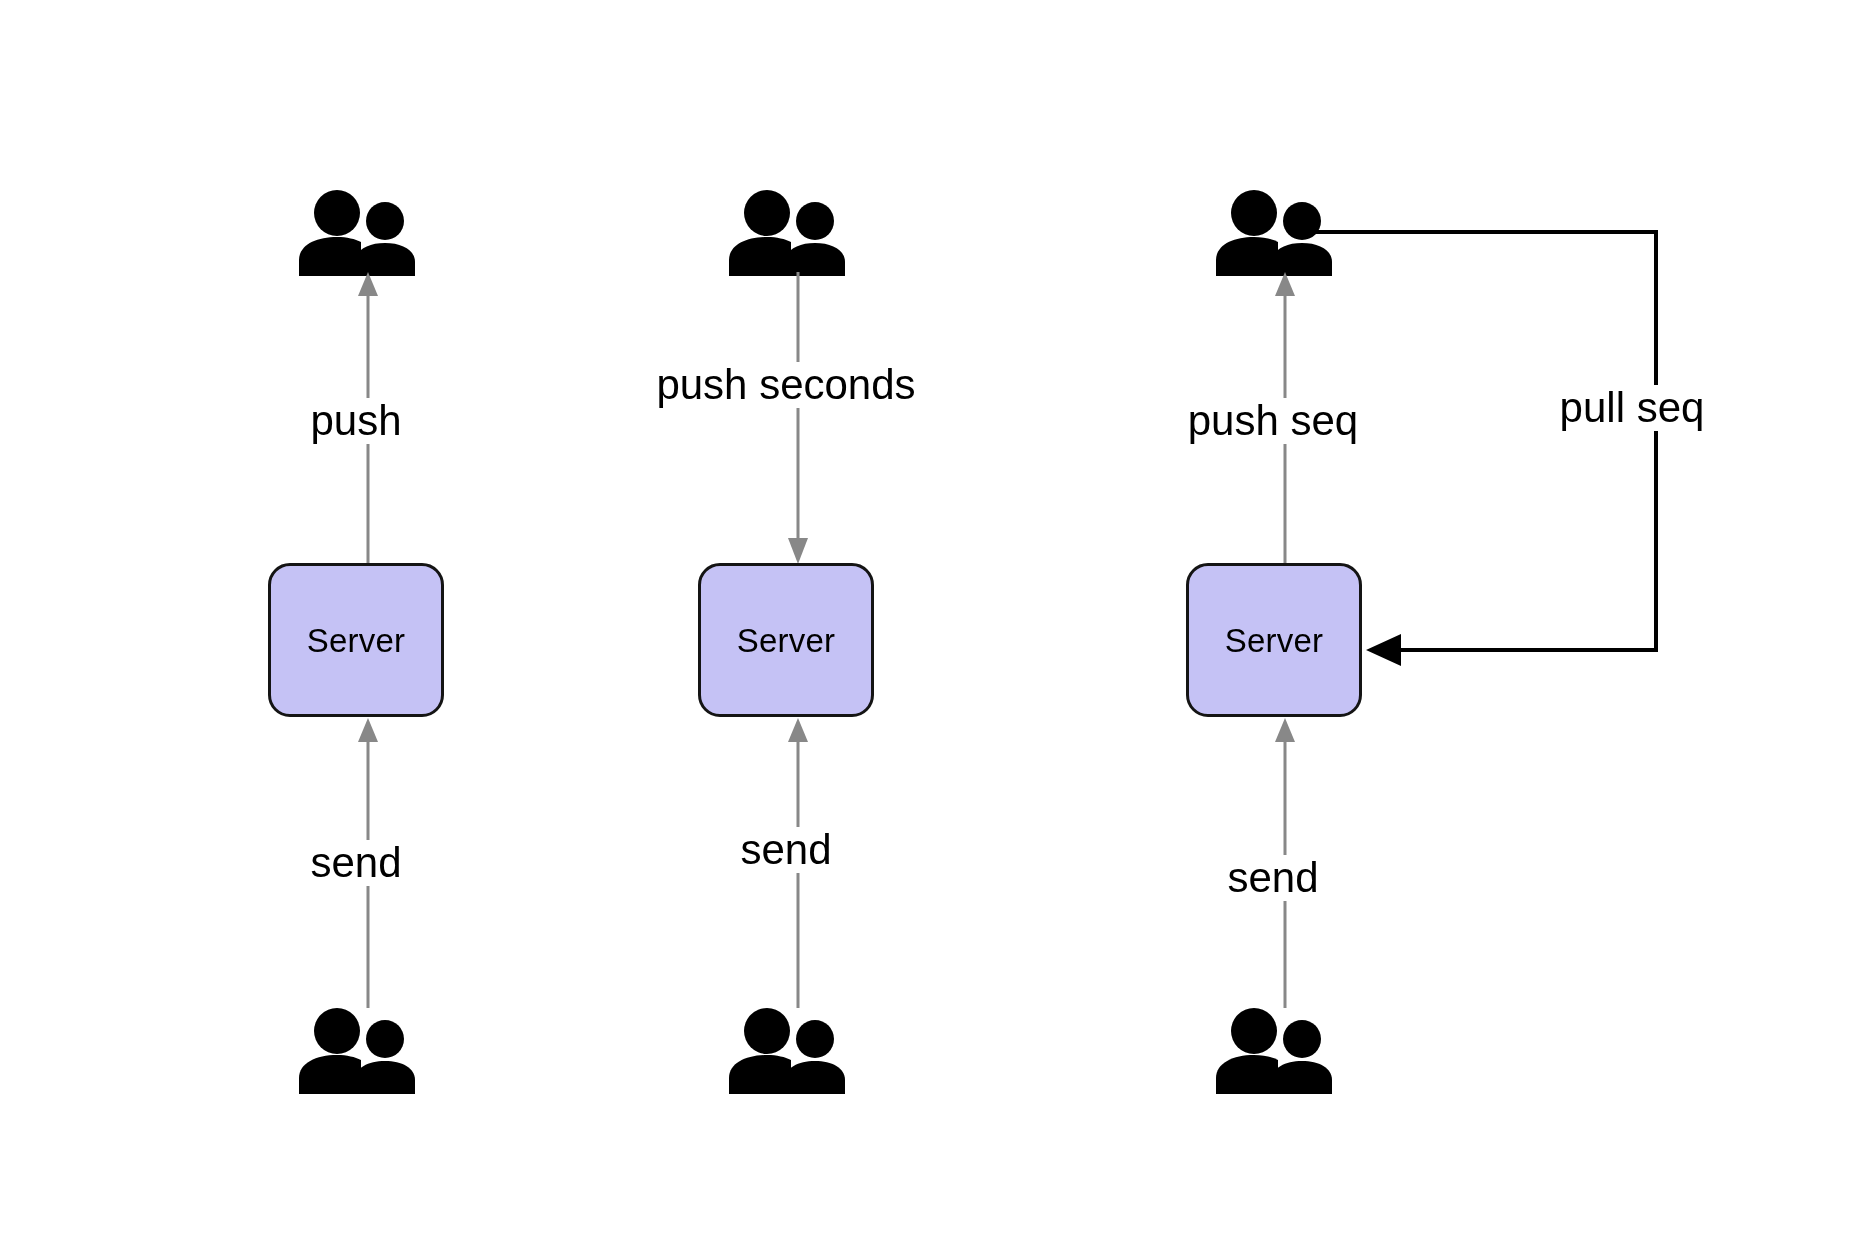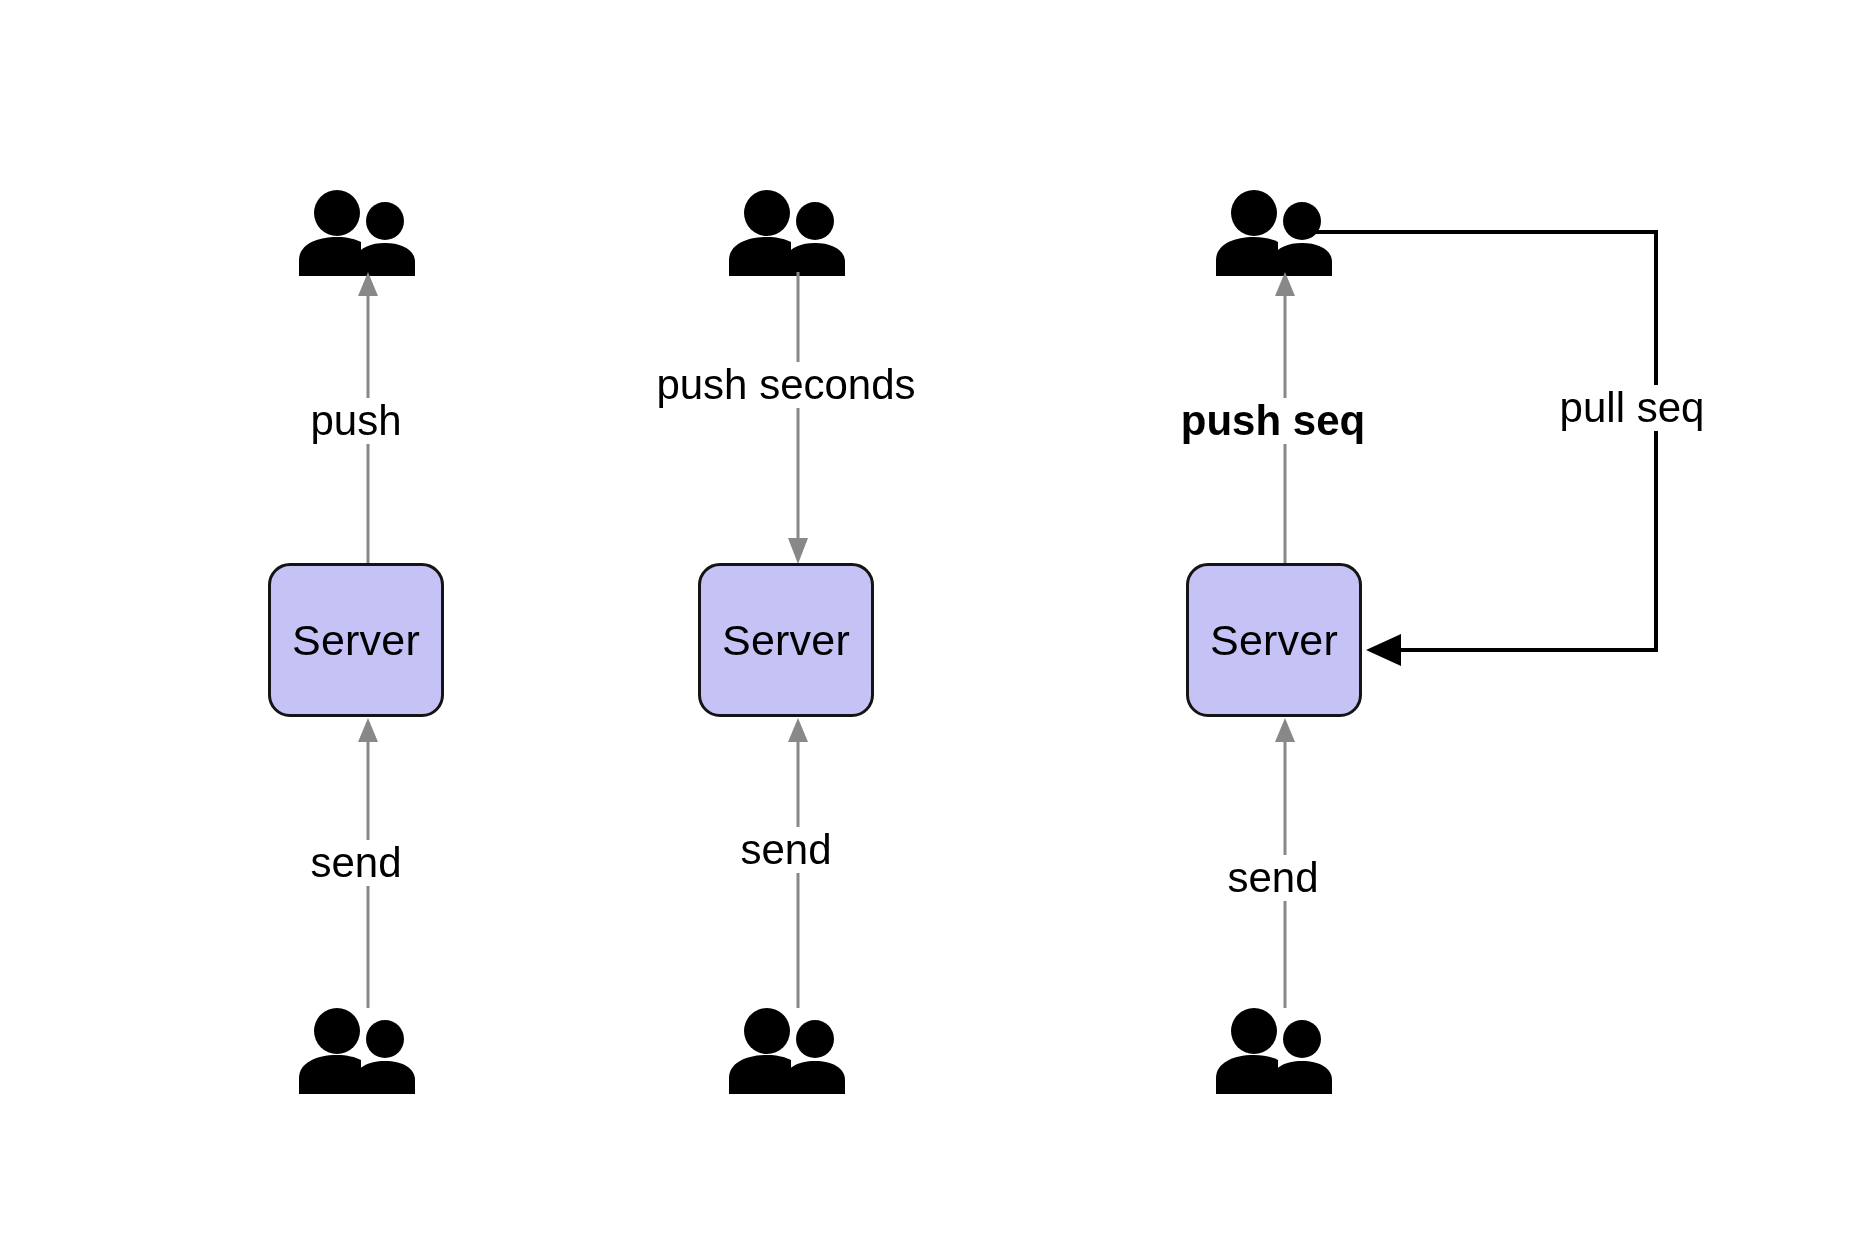--- a/index.html
+++ b/index.html
@@ -41,21 +41,21 @@
     height: 154px;
     background: #c5c2f5;
     border: 3px solid #141414;
     border-radius: 22px;
     box-sizing: border-box;
     display: flex;
     align-items: center;
     justify-content: center;
   }
   .server-label {
-    font-size: 43px;
+    font-size: 33px;
     color: #000000;
     line-height: 1;
     letter-spacing: 0.2px;
   }
   
   .conn {
     position: absolute;
   }
   .conn svg {
     display: block;
@@ -187,21 +187,21 @@
       </svg>
     </div>
 
     <div class="conn" style="left:1232px; top:272px;">
       <svg width="24" height="292" viewBox="0 0 24 292" xmlns="http://www.w3.org/2000/svg">
         <line x1="12" y1="292" x2="12" y2="22" stroke="#888888" stroke-width="3"></line>
         <path d="M12 0 L22 24 L2 24 Z" fill="#888888"></path>
       </svg>
     </div>
 
-    <div class="edge-label center" style="left:1232px; top:398px;font-weight:bold;">push seq</div>
+    <div class="edge-label center" style="left:1232px; top:398px;">push seq</div>
 
     <div class="server-box" style="left:1145px; top:563px;">
       <span class="server-label">Server</span>
     </div>
 
     <div class="conn" style="left:1232px; top:718px;">
       <svg width="24" height="290" viewBox="0 0 24 290" xmlns="http://www.w3.org/2000/svg">
         <line x1="12" y1="290" x2="12" y2="22" stroke="#888888" stroke-width="3"></line>
         <path d="M12 0 L22 24 L2 24 Z" fill="#888888"></path>
       </svg>

